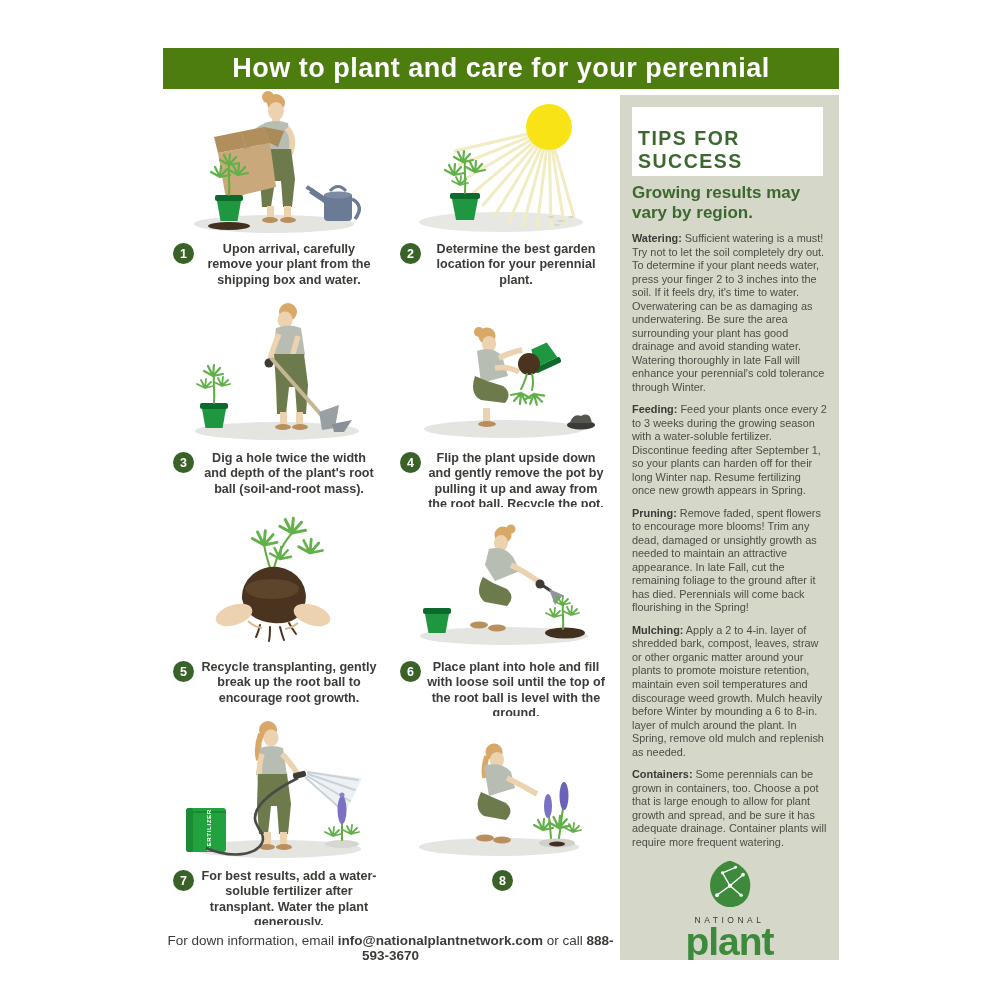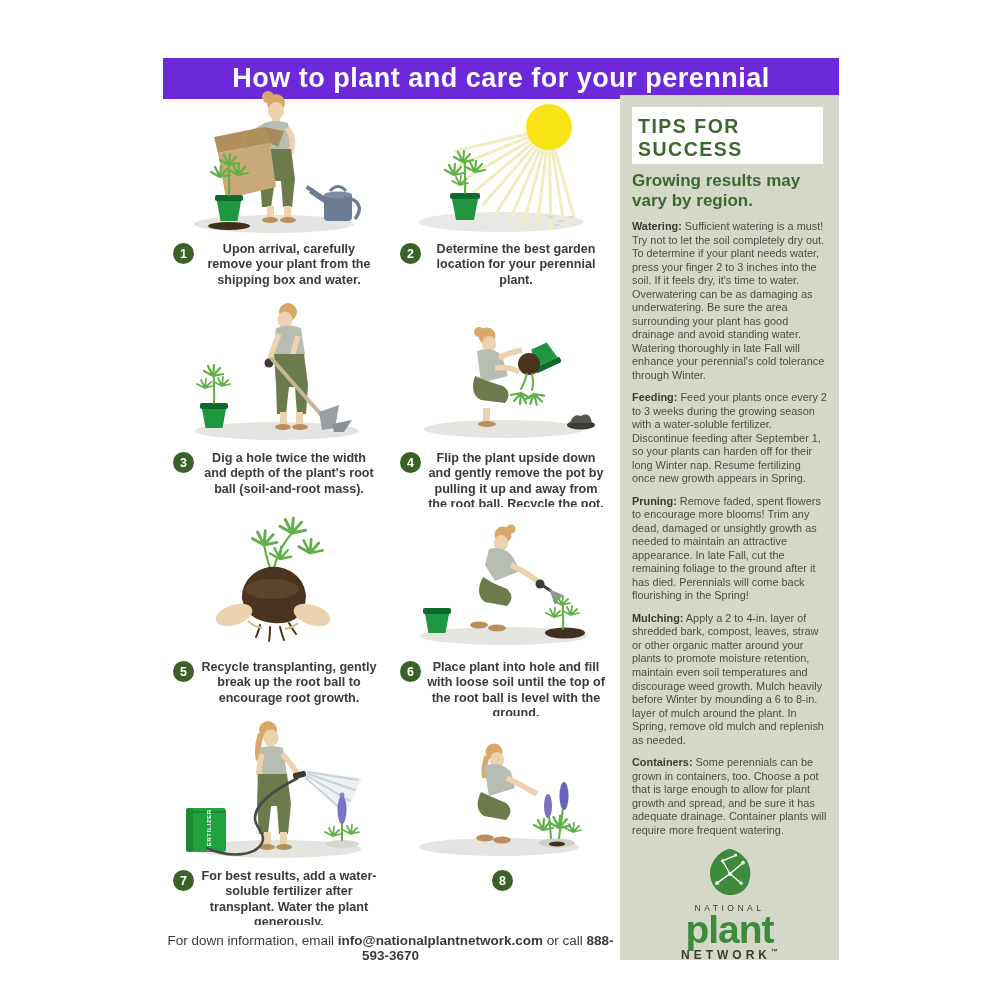--- a/index.html
+++ b/index.html
@@ -1,20 +1,20 @@
 <!DOCTYPE html>
 <html><head>
 <meta charset="utf-8">
 <style>
   html,body{margin:0;padding:0;background:#ffffff;width:1000px;height:1000px;
     font-family:"Liberation Sans",sans-serif;-webkit-font-smoothing:antialiased;}
   .sheet{position:absolute;left:163px;top:40px;width:676px;height:920px;background:#fff;}
 
   
-  .banner{position:absolute;left:0;top:18px;width:676px;height:41px;background:#6d28d9;
+  .banner{position:absolute;left:0;top:8px;width:676px;height:41px;background:#4d7c0f;
     display:flex;align-items:center;justify-content:center;}
   .banner span{color:#fff;font-size:27px;font-weight:bold;letter-spacing:.5px;}
 
   
   .steps{position:absolute;left:0;top:49px;width:455px;height:838px;
     display:grid;grid-template-columns:227px 227px;grid-template-rows:repeat(4,209px);}
   .cell{position:relative;overflow:hidden;}
   .illus{height:150px;display:flex;align-items:flex-end;justify-content:center;}
   .cap{display:flex;justify-content:center;gap:6px;padding:3px 4px 0 2px;}
   .num{flex:0 0 auto;width:21px;height:21px;border-radius:50%;background:#3a6128;color:#fff;
@@ -22,21 +22,21 @@
   .cap-text{font-size:12.6px;font-weight:bold;color:#3b3b37;line-height:1.22;text-align:center;max-width:178px;}
 
   
   .footerline{position:absolute;left:0;top:893px;width:455px;text-align:center;
     font-size:13.5px;color:#3b3b37;}
   .footerline b{font-weight:bold;}
 
   
   .sidebar{position:absolute;left:457px;top:55px;width:219px;height:865px;background:#d5d8c9;
     box-sizing:border-box;padding:10px 12px 8px 12px;overflow:hidden;}
-  .tips-band{background:#ffffff;margin:2px 4px 7px 0;padding:8px 6px 3px 6px;}
+  .tips-band{background:#ffffff;margin:2px 4px 7px 0;padding:20px 6px 3px 6px;}
   .tips-band h2{margin:0;font-size:19.5px;color:#3c682f;font-weight:bold;letter-spacing:1.5px;}
   .tips-sub{margin:0 0 9px 0;font-size:17px;font-weight:bold;color:#3c682f;}
   .tip{margin:0 0 9px 0;font-size:10.9px;line-height:1.24;color:#4c4c46;}
   .tip b{color:#3a3a36;}
 
   .logoblock{text-align:center;margin-top:4px;}
   .logoblock .nat{font-size:8.5px;font-weight:normal;letter-spacing:3.5px;color:#3a3a36;margin-top:1px;}
   .logoblock .plant{font-size:39px;font-weight:bold;color:#3e8a3c;letter-spacing:-1px;line-height:.85;}
   .logoblock .net{font-size:12px;font-weight:bold;letter-spacing:4px;color:#3a3a36;margin-top:2px;}
   .logoblock .tm{font-size:7px;letter-spacing:0;vertical-align:super;}

